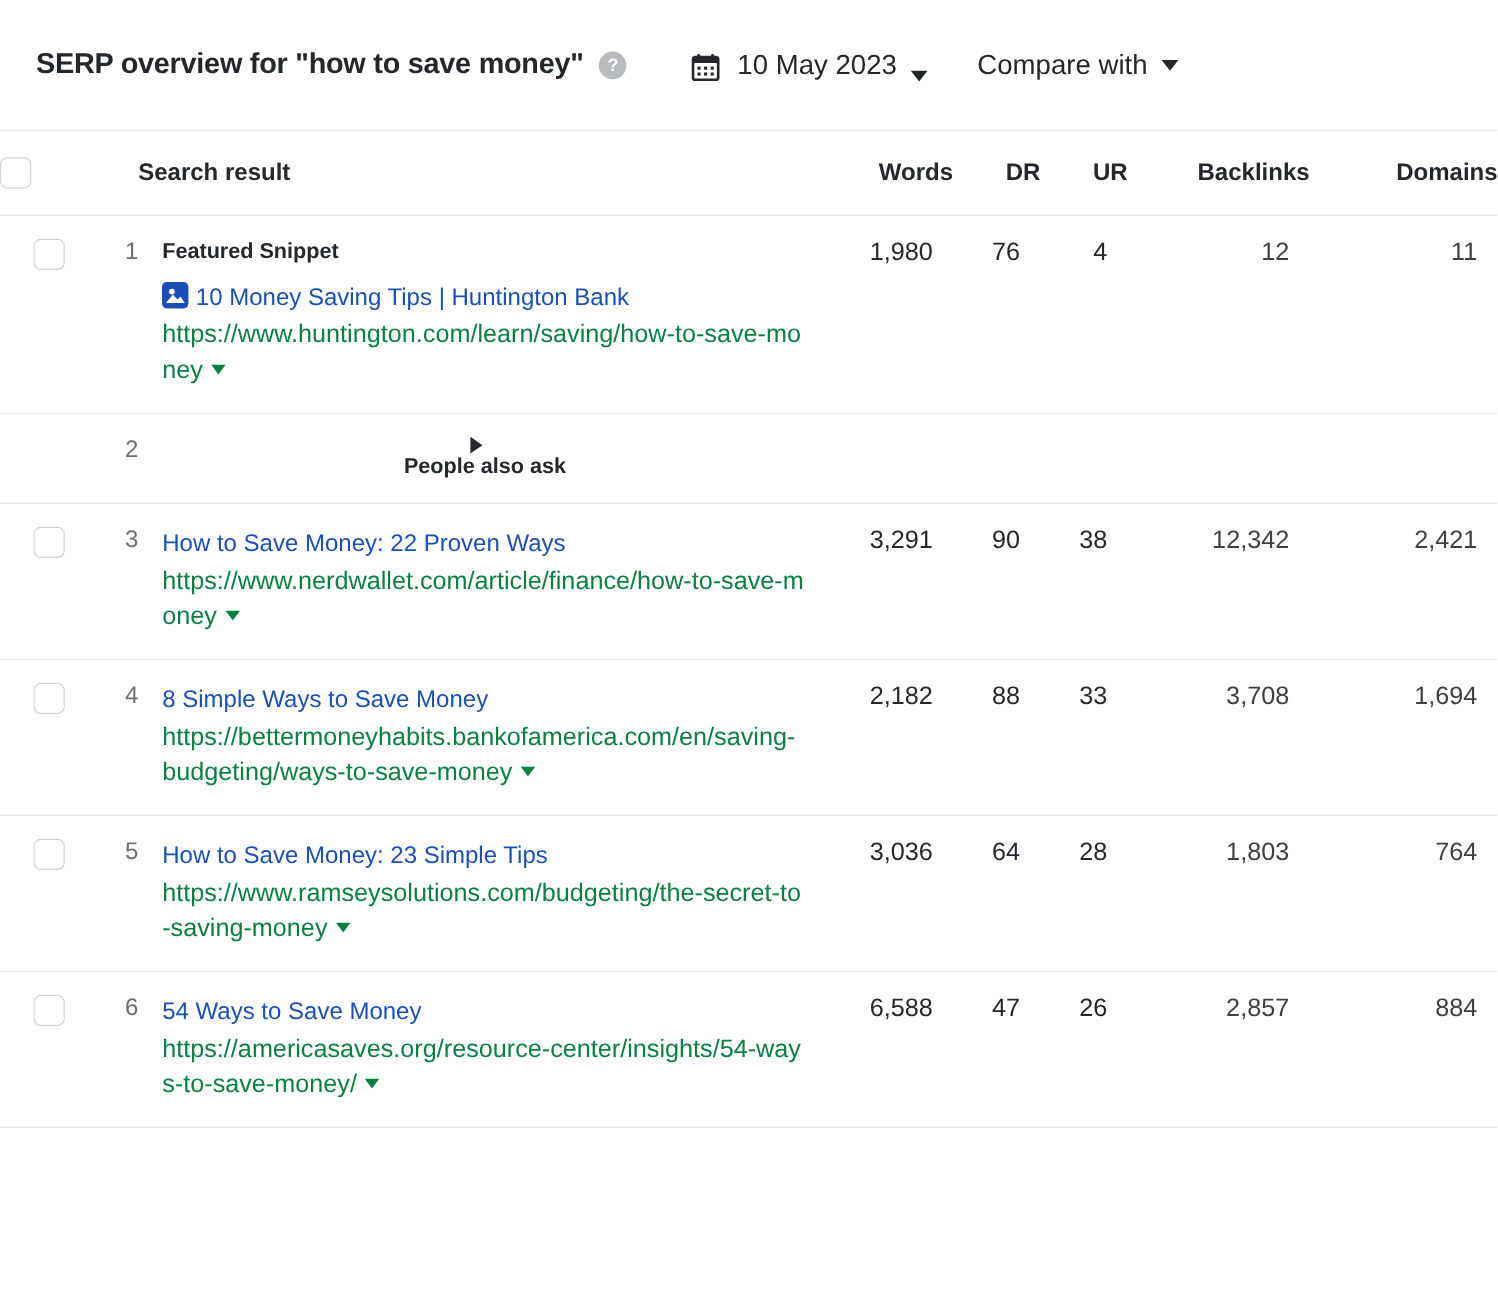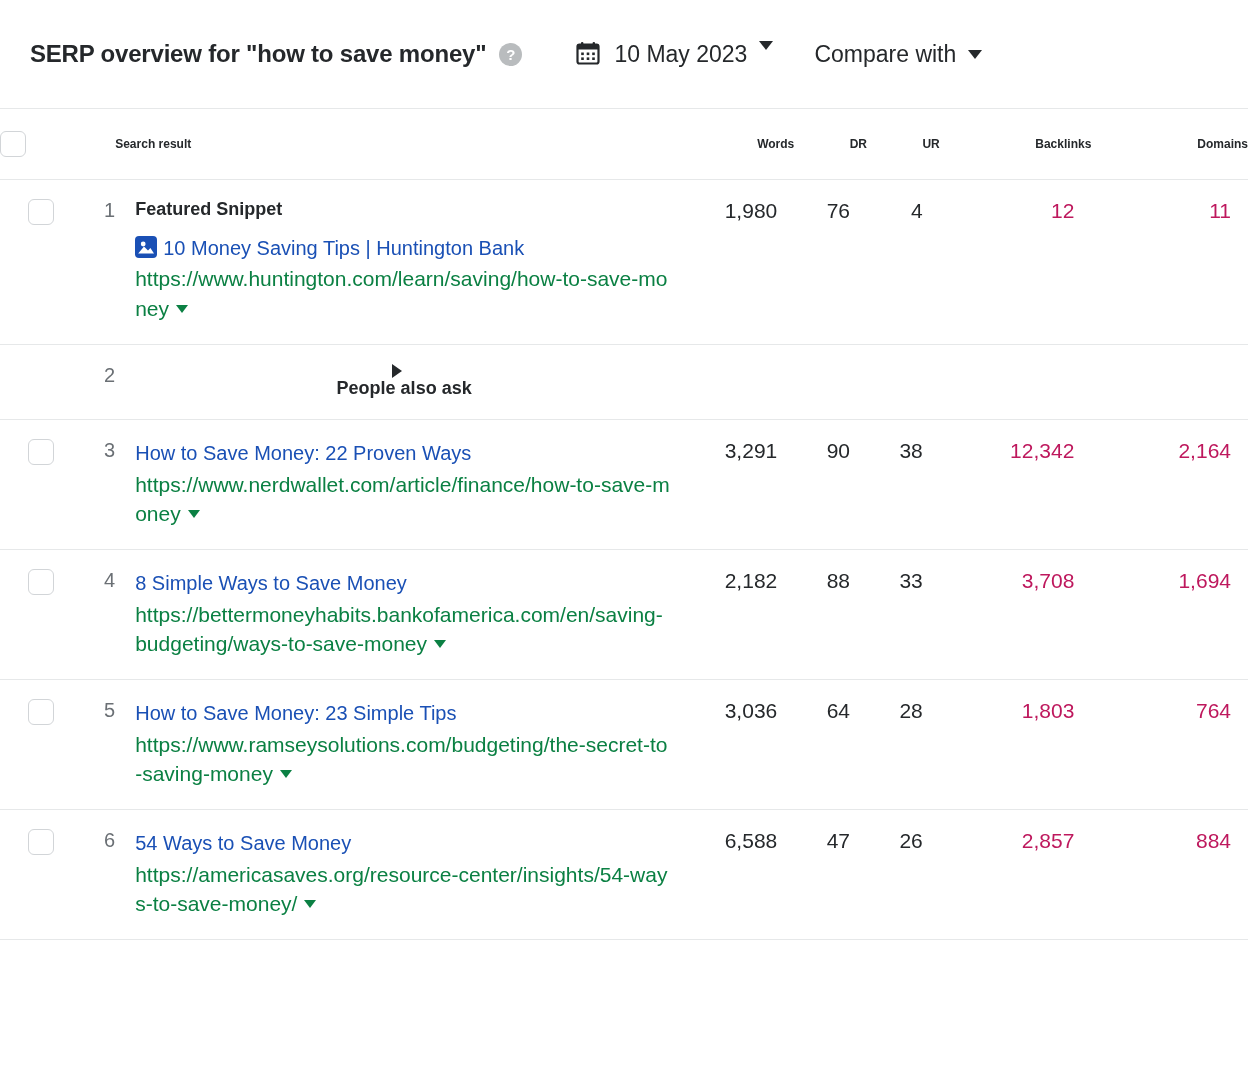--- a/index.html
+++ b/index.html
@@ -40,21 +40,21 @@
     font-size: 15px;
     font-weight: bold;
     line-height: 23px;
     text-align: center;
     margin-left: 13px;
     flex: 0 0 auto;
     cursor: pointer;
   }
   .date-picker {
     display: flex;
-    align-items: flex-start;
+    align-items: flex-end;
     margin-left: 54px;
     cursor: pointer;
     white-space: nowrap;
   }
   .cal-icon {
     width: 24px;
     height: 24px;
     margin-right: 14px;
     flex: 0 0 auto;
   }
@@ -95,21 +95,21 @@
   .serp-table col.c-res   { width: 560px; }
   .serp-table col.c-words { width: 112px; }
   .serp-table col.c-dr    { width: 72px; }
   .serp-table col.c-ur    { width: 72px; }
   .serp-table col.c-bl    { width: 150px; }
   .serp-table col.c-dom   { width: 155px; }
 
   .serp-table thead th {
     border-top: 1px solid #e6e8e9;
     border-bottom: 1px solid #e6e8e9;
-    font-size: 12px;
+    font-size: 20px;
     font-weight: bold;
     color: #25282b;
     padding: 16px 0;
     height: 38px;
     box-sizing: content-box;
     vertical-align: middle;
   }
   th.h-result { text-align: left; padding-left: 20px; }
   th.h-num    { text-align: right; padding-right: 17px; }
   th.h-check  { text-align: left; padding-left: 28px; }
@@ -130,21 +130,21 @@
   }
   td.c-result { padding-left: 20px; padding-right: 8px; }
   td.c-metric {
     text-align: right;
     padding-right: 17px;
     font-size: 21px;
     color: #25282b;
     padding-top: 22px;
     white-space: nowrap;
   }
-  td.c-metric.link { color: #be185d; cursor: pointer; }
+  td.c-metric.link { color: #404040; cursor: pointer; }
 
   .checkbox {
     width: 26px;
     height: 26px;
     border: 1.5px solid #d2d5d8;
     border-radius: 6px;
     background: #fff;
     box-sizing: border-box;
     cursor: pointer;
   }
@@ -316,21 +316,21 @@
         <td class="c-result">
           <div>
             <div class="result-title"><span>How to Save Money: 22 Proven Ways</span></div>
             <div class="result-url"><span>https://www.nerdwallet.com/article/finance/how-to-save-money</span><span class="url-caret"></span></div>
           </div>
         </td>
         <td class="c-metric">3,291</td>
         <td class="c-metric">90</td>
         <td class="c-metric">38</td>
         <td class="c-metric link">12,342</td>
-        <td class="c-metric link">2,164</td>
+        <td class="c-metric link">2,421</td>
       </tr>
       <tr>
         <td class="c-checkbox">
           <div class="checkbox"></div>
         </td>
         <td class="c-rankno">4</td>
         <td class="c-result">
           <div>
             <div class="result-title"><span>8 Simple Ways to Save Money</span></div>
             <div class="result-url"><span>https://bettermoneyhabits.bankofamerica.com/en/saving-budgeting/ways-to-save-money</span><span class="url-caret"></span></div>

